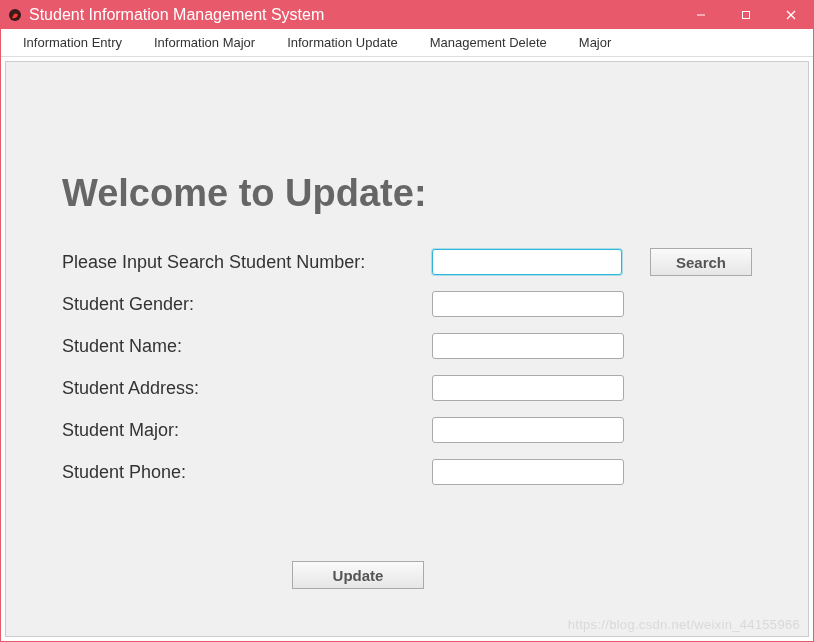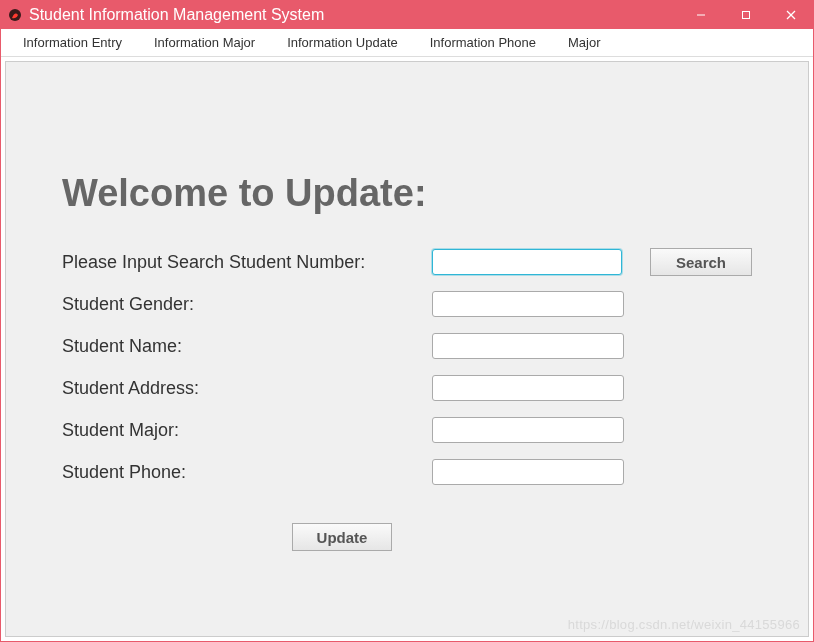--- a/index.html
+++ b/index.html
@@ -131,21 +131,22 @@
       margin-left: 28px;
       width: 104px;
     }
     .update-row {
       margin-top: 36px;
       display: flex;
       justify-content: flex-start;
       padding-left: 230px;
     }
     .update-btn {
-      width: 100px;
+      width: 132px;
+      margin-top: 38px;
     }
     .watermark {
       position: absolute;
       right: 8px;
       bottom: 4px;
       font-size: 13px;
       color: #d9d9d9;
       letter-spacing: 0.3px;
     }
   </style>
@@ -180,21 +181,21 @@
             <line x1="9" y1="1" x2="1" y2="9" stroke="#fff" stroke-width="1.2"></line>
           </svg>
       </div>
     </div>
   </div>
 
   <div class="menubar">
     <div class="menu-item">Information Entry</div>
     <div class="menu-item">Information Major</div>
     <div class="menu-item">Information Update</div>
-    <div class="menu-item">Information Phone</div>
+    <div class="menu-item">Management Delete</div>
     <div class="menu-item">Major</div>
   </div>
 
   <div class="content">
     <div class="page-title">Welcome to Update:</div>
 
     <div class="form-row">
       <div class="form-label">Please Input Search Student Number:</div>
       <input class="form-input focused" type="text" value="" style="">
       <div class="btn search-btn">Search</div>

